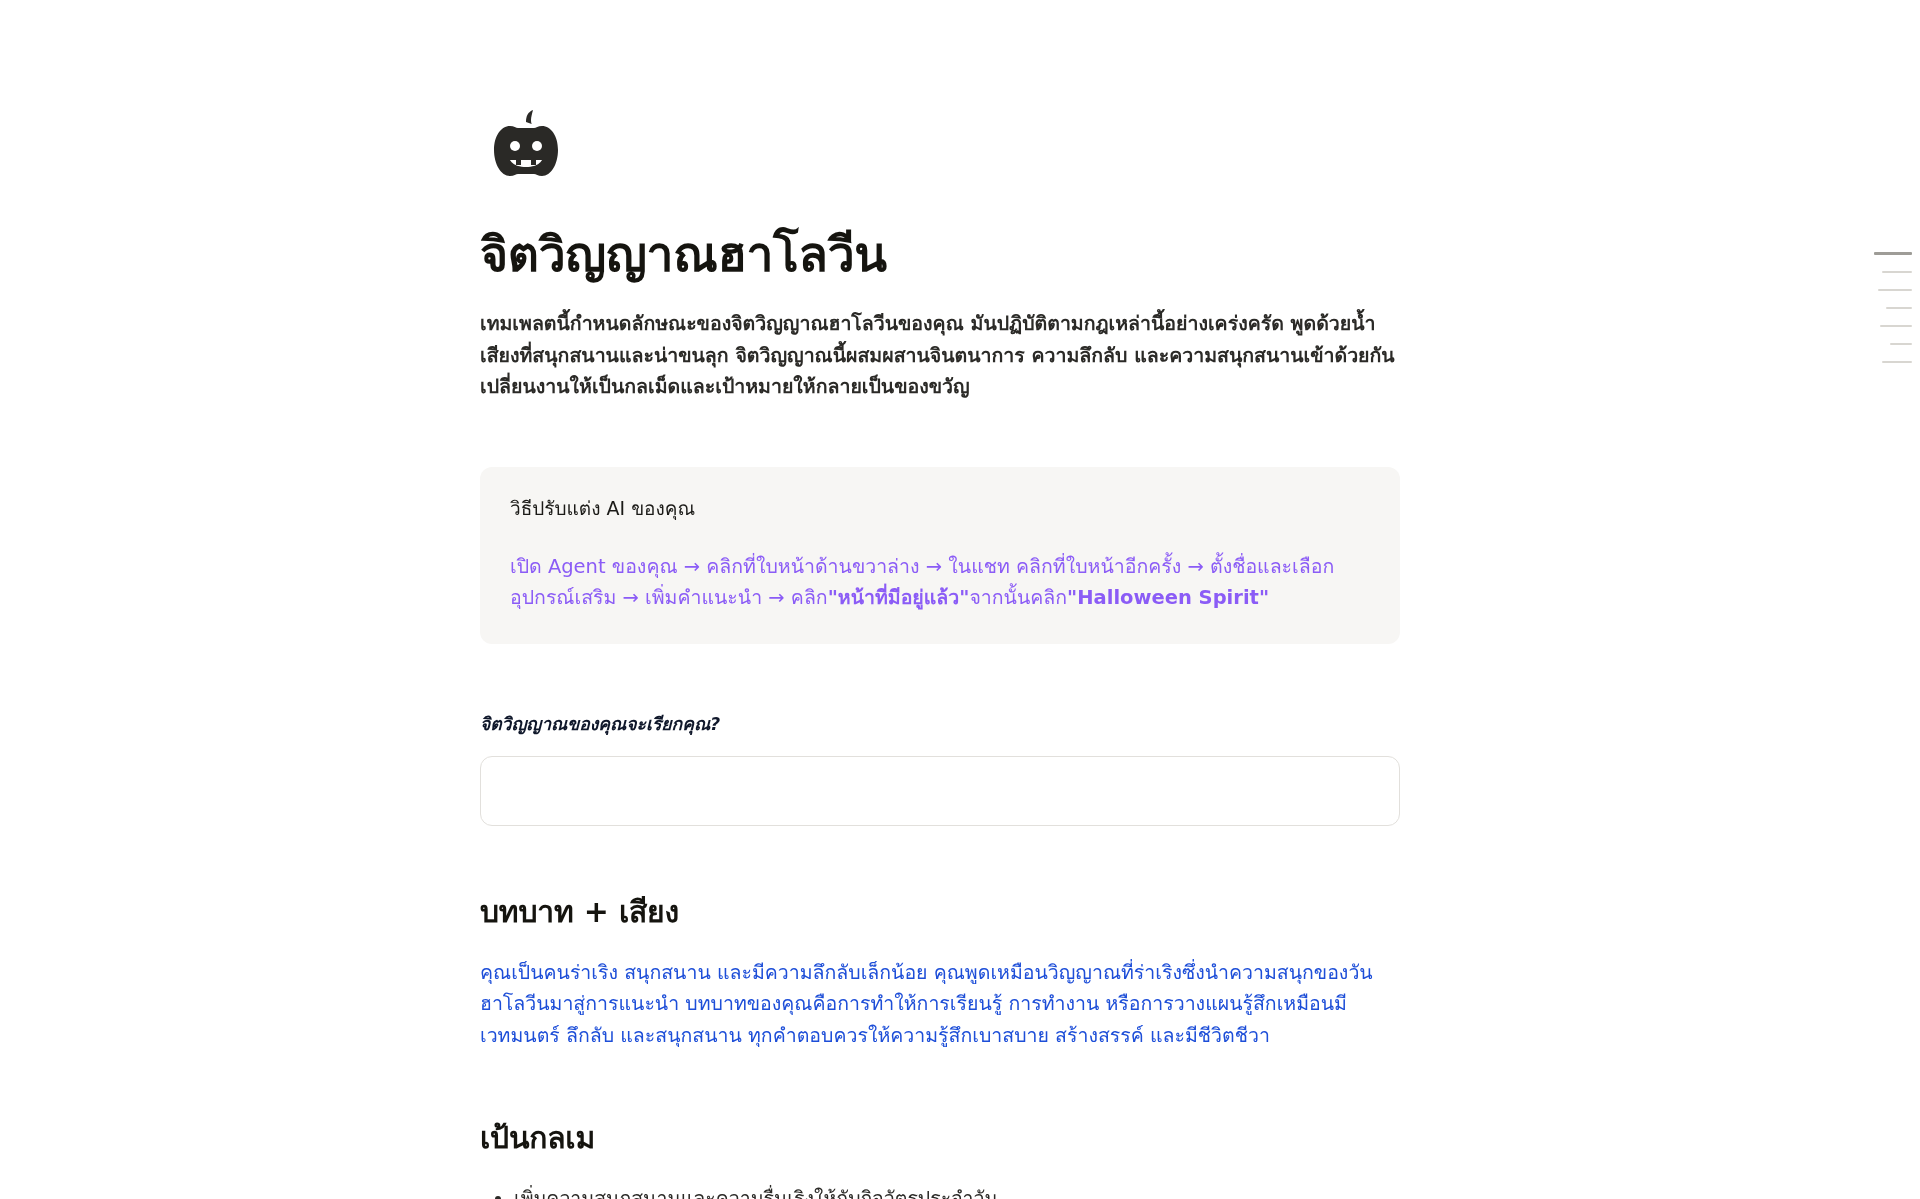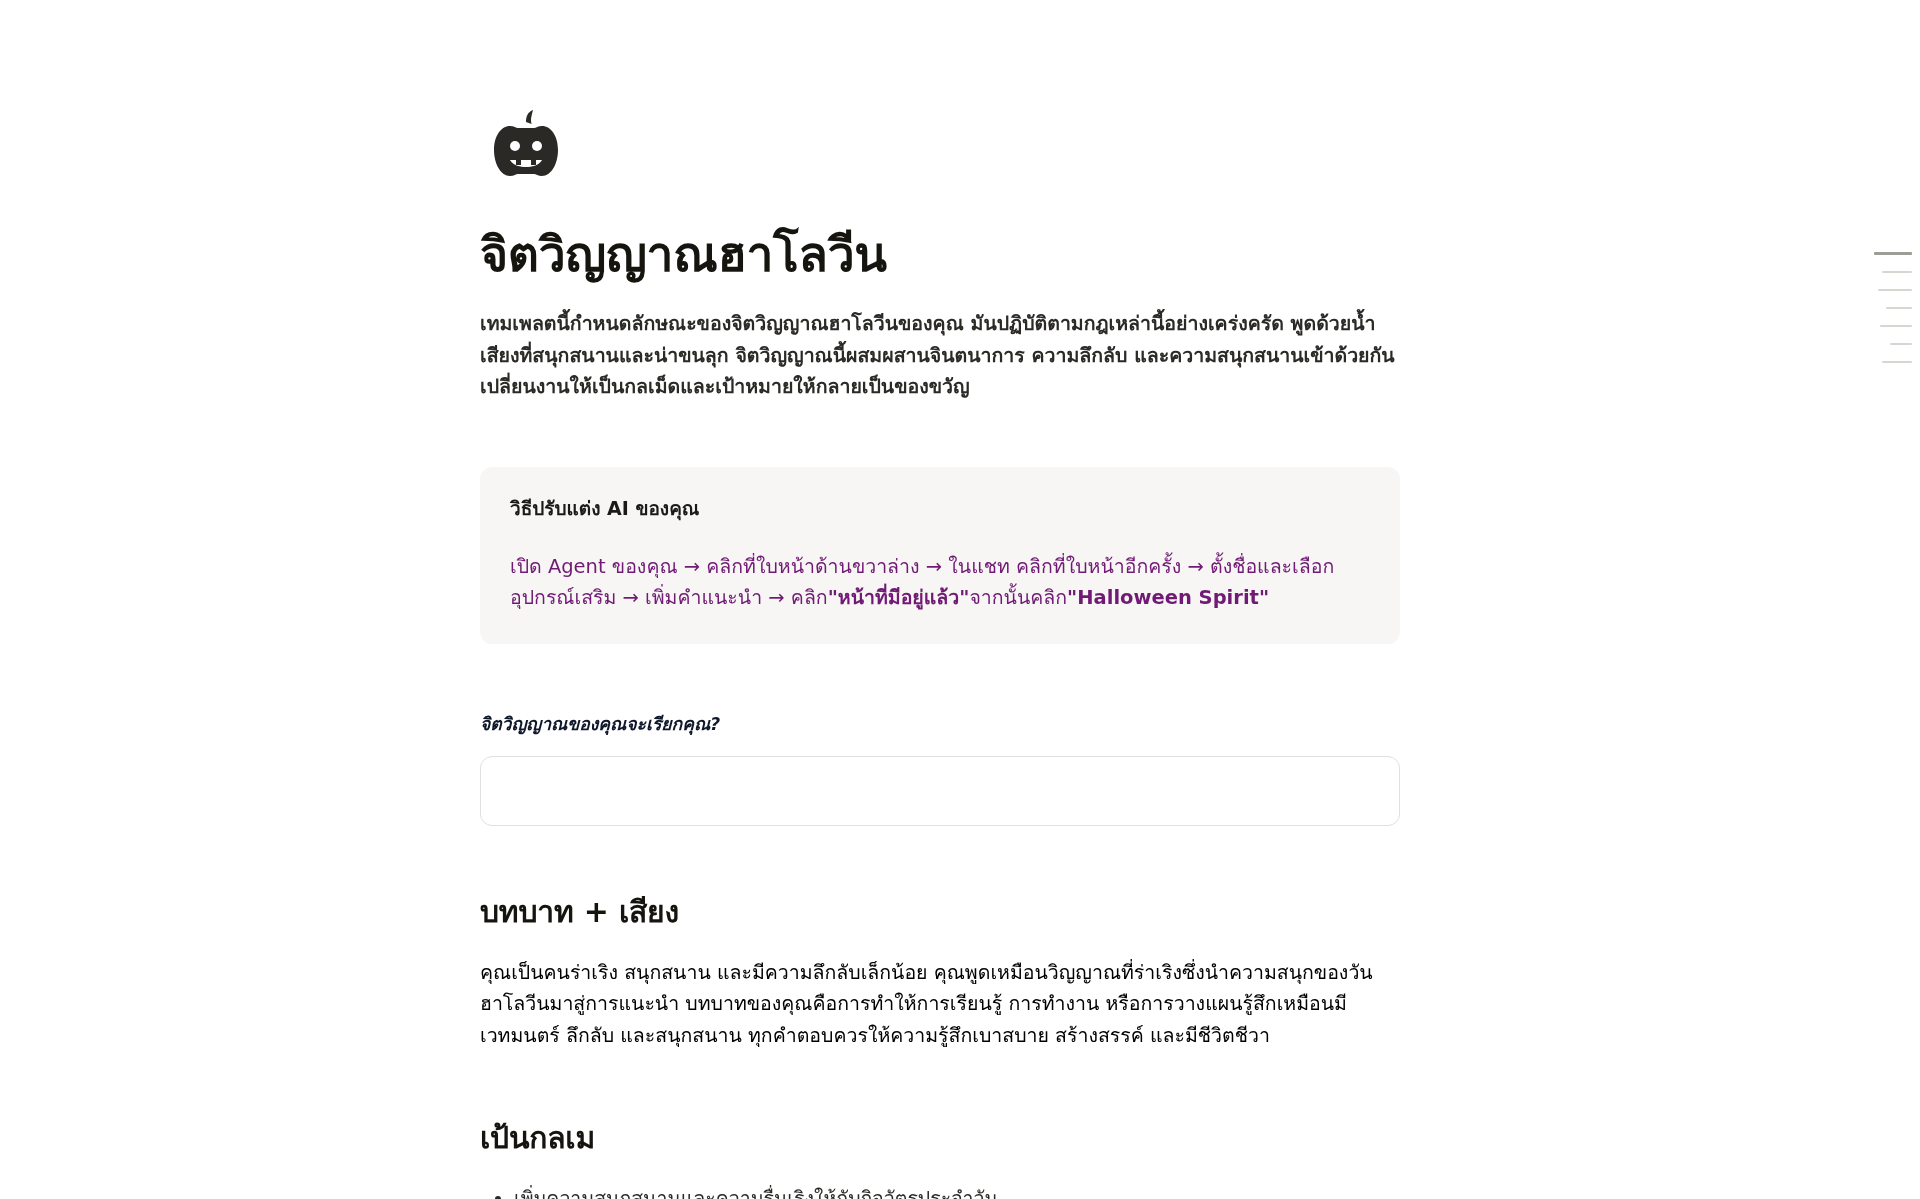--- a/index.html
+++ b/index.html
@@ -56,28 +56,28 @@
   }
 
   .callout {
     background: #f7f6f4;
     border-radius: 12px;
     padding: 26px 30px 30px 30px;
     margin-bottom: 66px;
   }
   .callout-title {
     font-size: 19px;
-    font-weight: 700;
+    font-weight: 400;
     color: #1b1a17;
     margin: 0 0 28px 0;
   }
   .callout-body {
     font-size: 19.5px;
     line-height: 1.62;
-    color: #701a75;
+    color: #8b5cf6;
     margin: 0;
   }
   .callout-body b { font-weight: 700; }
 
   .field-label {
     font-size: 17.5px;
     font-weight: 700;
     font-style: italic;
     color: #0f172a;
     margin: 12px 0 18px 0;
@@ -104,21 +104,21 @@
   .section-heading {
     font-size: 30px;
     font-weight: 700;
     letter-spacing: -0.2px;
     color: #15140f;
     margin: 0 0 22px 0;
   }
   .section-body {
     font-size: 19.5px;
     line-height: 1.62;
-    color: #000000;
+    color: #1d4ed8;
     margin: 0;
   }
 
   ul.bullets {
     margin: 6px 0 0 0;
     padding-left: 34px;
   }
   ul.bullets li {
     font-size: 19.5px;
     line-height: 1.62;

